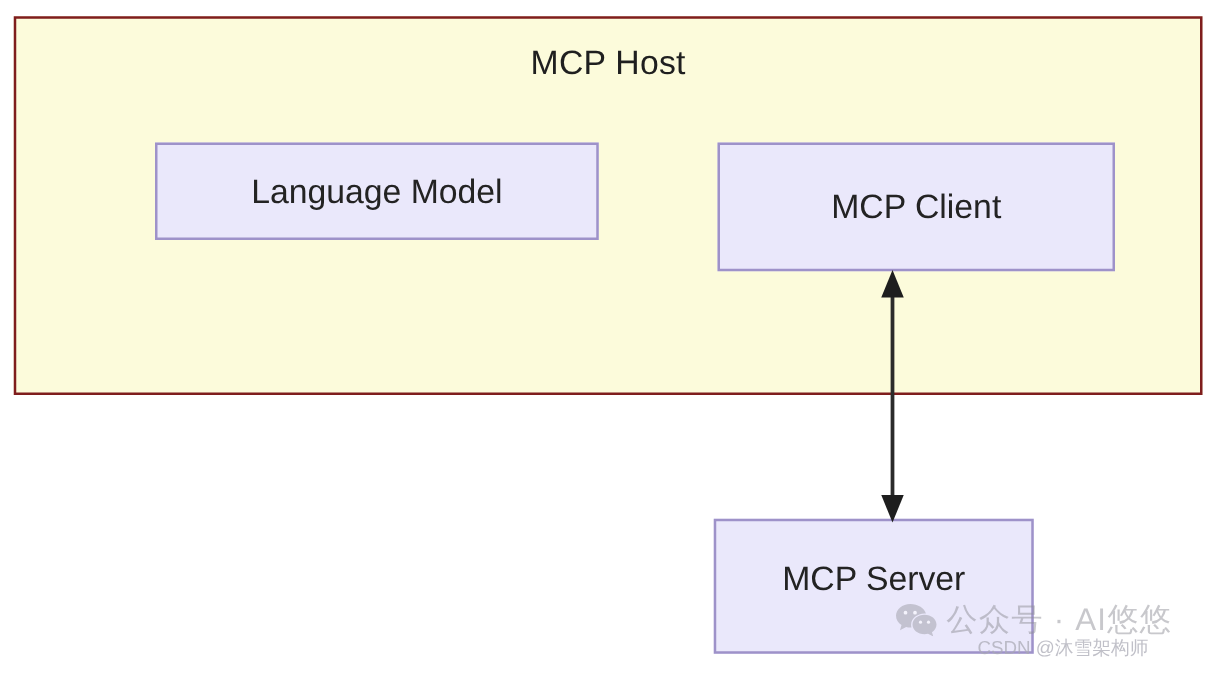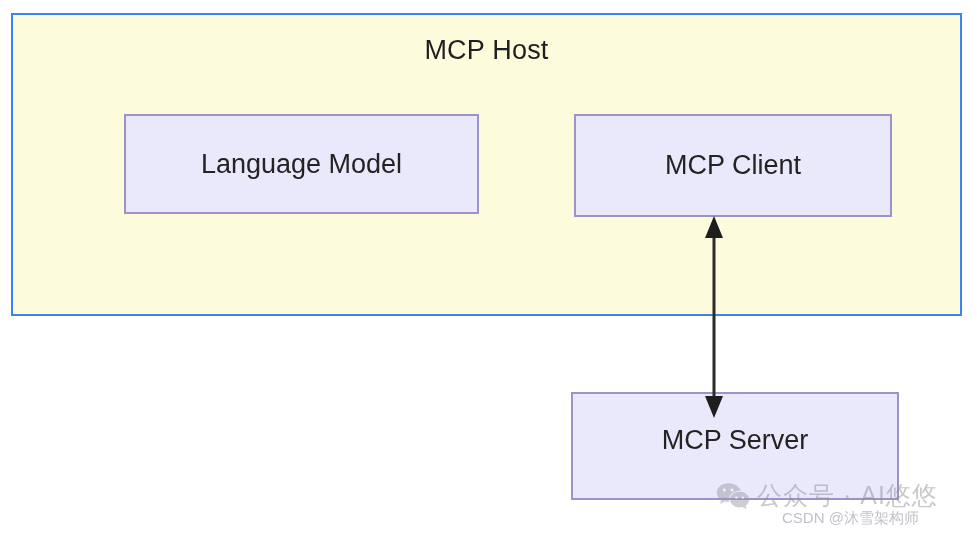--- a/index.html
+++ b/index.html
@@ -20,21 +20,21 @@
   }
 
   
   .host-box {
     position: absolute;
     left: 11px;
     top: 13px;
     width: 951px;
     height: 303px;
     background: #fcfbdb;
-    border: 2px solid #3b82f6;
+    border: 2px solid #7f1d1d;
     box-sizing: border-box;
   }
   .host-title {
     position: absolute;
     left: 0;
     right: 0;
     top: 20px;
     text-align: center;
     font-size: 27px;
     color: #1f1f1f;
@@ -52,32 +52,32 @@
     align-items: center;
     justify-content: center;
     color: #232323;
     font-size: 27px;
     white-space: nowrap;
   }
   .node-lm {
     left: 124px;
     top: 114px;
     width: 355px;
-    height: 100px;
+    height: 78px;
   }
   .node-client {
     left: 574px;
     top: 114px;
     width: 318px;
     height: 103px;
   }
   .node-server {
     left: 571px;
-    top: 392px;
-    width: 328px;
+    top: 415px;
+    width: 256px;
     height: 108px;
   }
   .node-server .node-text {
     position: relative;
     top: -6px;
   }
 
   
   .connector {
     position: absolute;

